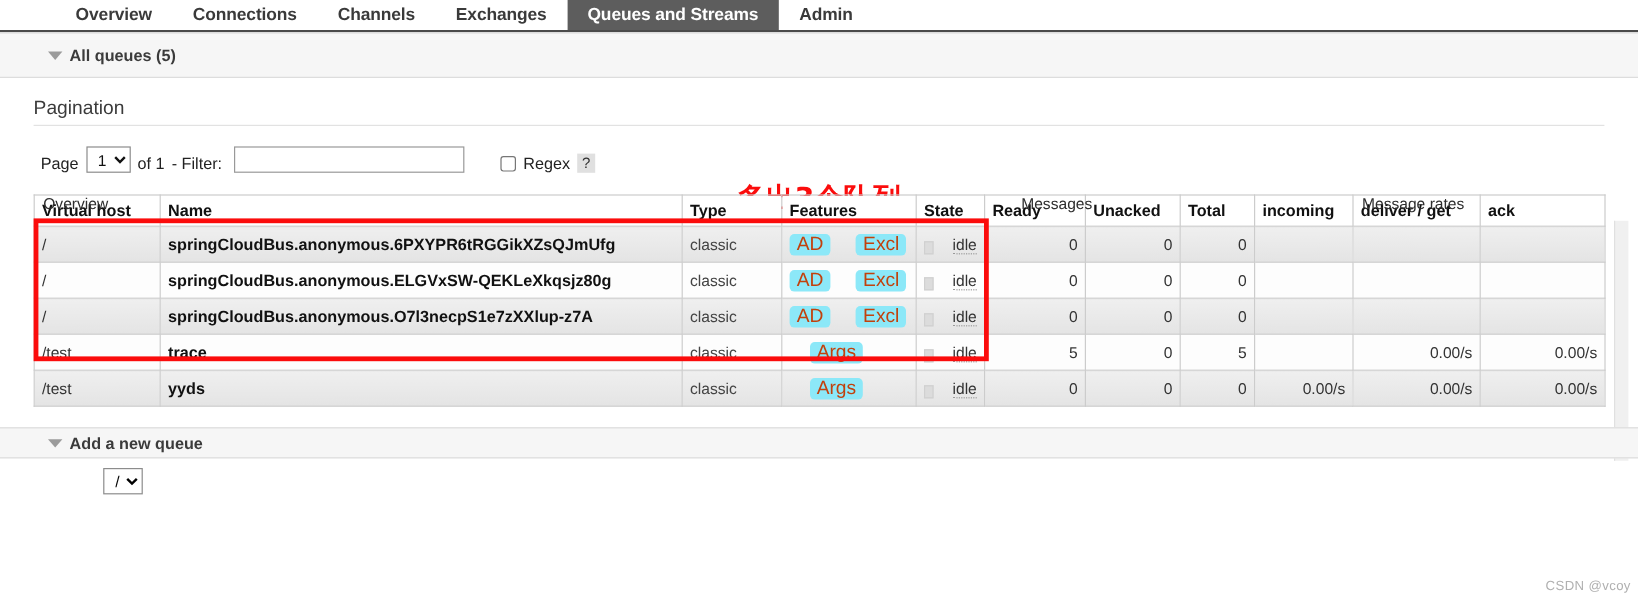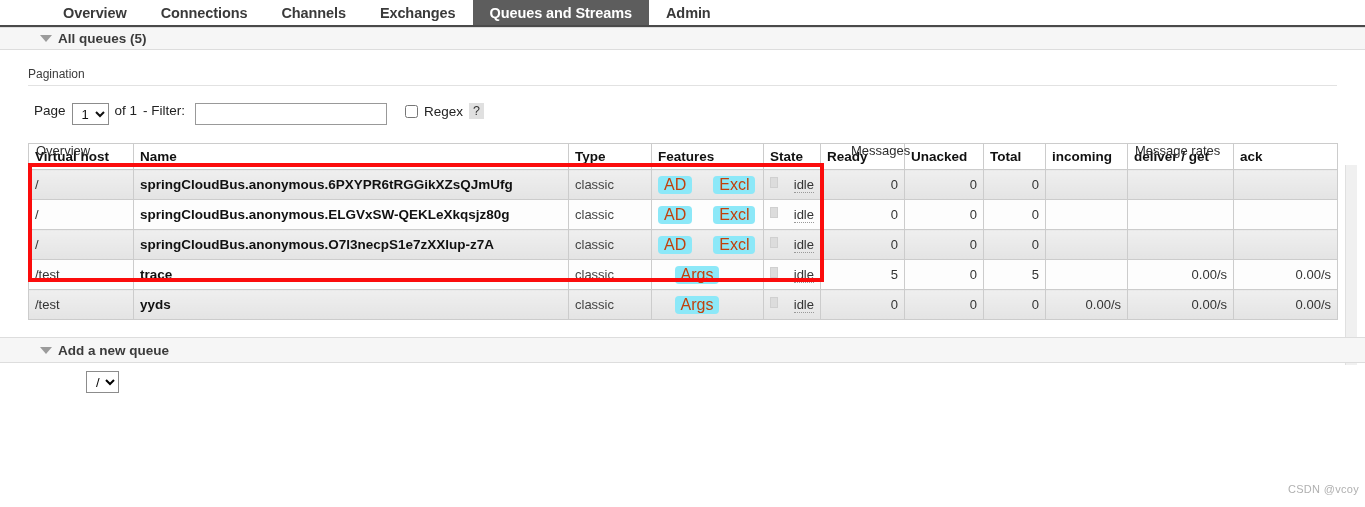--- a/index.html
+++ b/index.html
@@ -46,21 +46,21 @@
     font-weight: normal;
     color: #333;
     margin: 16px 0 6px 2px;
     letter-spacing: 0.2px;
   }
 
   .section-bar {
     background: #f6f6f6;
     border-top: 1px solid #ddd;
     border-bottom: 1px solid #ddd;
-    height: 23px;
+    height: 38px;
     display: flex;
     align-items: center;
     font-size: 13.5px;
     font-weight: bold;
     color: #3b3b3b;
     margin: 0 -28px;
     padding-left: 38px;
     position: relative;
   }
   .section-bar .tri {
@@ -69,32 +69,32 @@
     width: 0; height: 0;
     border-left: 6px solid transparent;
     border-right: 6px solid transparent;
     border-top: 7px solid #9b9b9b;
   }
   .section-bar span.lbl { margin-left: 20px; }
 
   
   .pagination-wrap { margin-top: 17px; position: relative; }
   .pag-legend {
-    font-size: 12px;
+    font-size: 16px;
     color: #3b3b3b;
     padding-bottom: 4px;
   }
   .pag-rule {
     border: 0;
     border-top: 1px solid #e2e2e2;
     margin: 0 0 0 0;
   }
   .pag-controls {
     display: flex;
-    align-items: flex-start;
+    align-items: flex-end;
     font-size: 13.5px;
     color: #222;
     padding: 17px 0 0 6px;
     gap: 6px;
   }
   .pag-controls select {
     font-family: "Liberation Sans", sans-serif;
     font-size: 13px;
     height: 22px;
     padding: 1px 2px 1px 5px;
@@ -110,21 +110,21 @@
     background: #fff;
     margin-left: 4px;
     font-family: "Liberation Sans", sans-serif;
     font-size: 13px;
     padding: 0 4px;
   }
   .regex-group {
     display: flex;
     align-items: center;
     gap: 6px;
-    margin-left: 12px;
+    margin-left: 24px;
   }
   .regex-group input[type=checkbox] { width: 13px; height: 13px; margin: 0; }
   .help-q {
     background: #e0e0e0;
     color: #333;
     font-size: 12.5px;
     padding: 0 4px;
     line-height: 16px;
     display: inline-block;
     cursor: pointer;
@@ -191,21 +191,21 @@
   .badge {
     display: inline-block;
     background: #8ce8f8;
     color: #c2410c;
     border-radius: 4px;
     font-size: 16px;
     padding: 1px 6px;
     margin-right: 21px;
     line-height: 16px;
   }
-  .state-cell { display: flex; align-items: flex-start; gap: 16px; }
+  .state-cell { display: flex; align-items: flex-end; gap: 16px; }
   .state-sq {
     width: 11px; height: 11px;
     background: #dcdcdc;
     border: 1px solid #d0d0d0;
     display: inline-block;
   }
   .state-txt {
     color: #333;
     border-bottom: 1px dotted #999;
     font-size: 13px;

